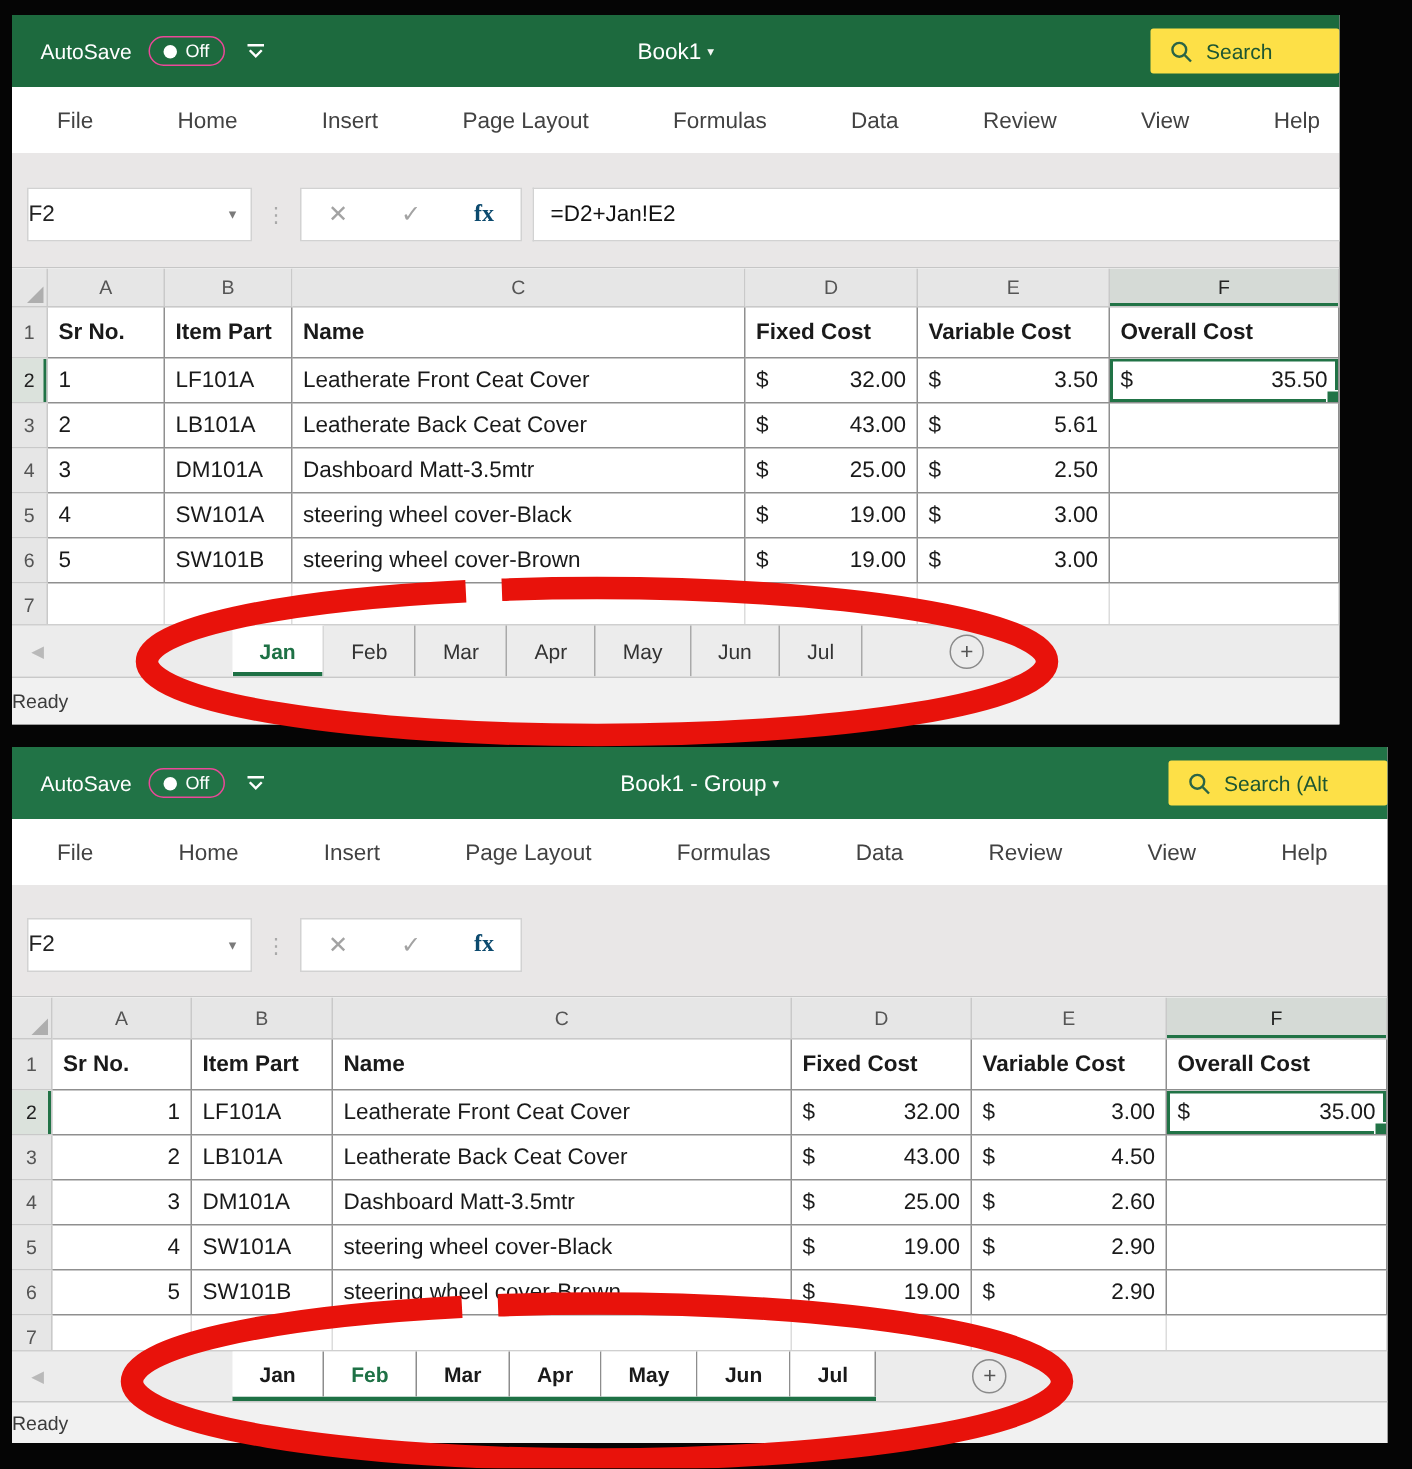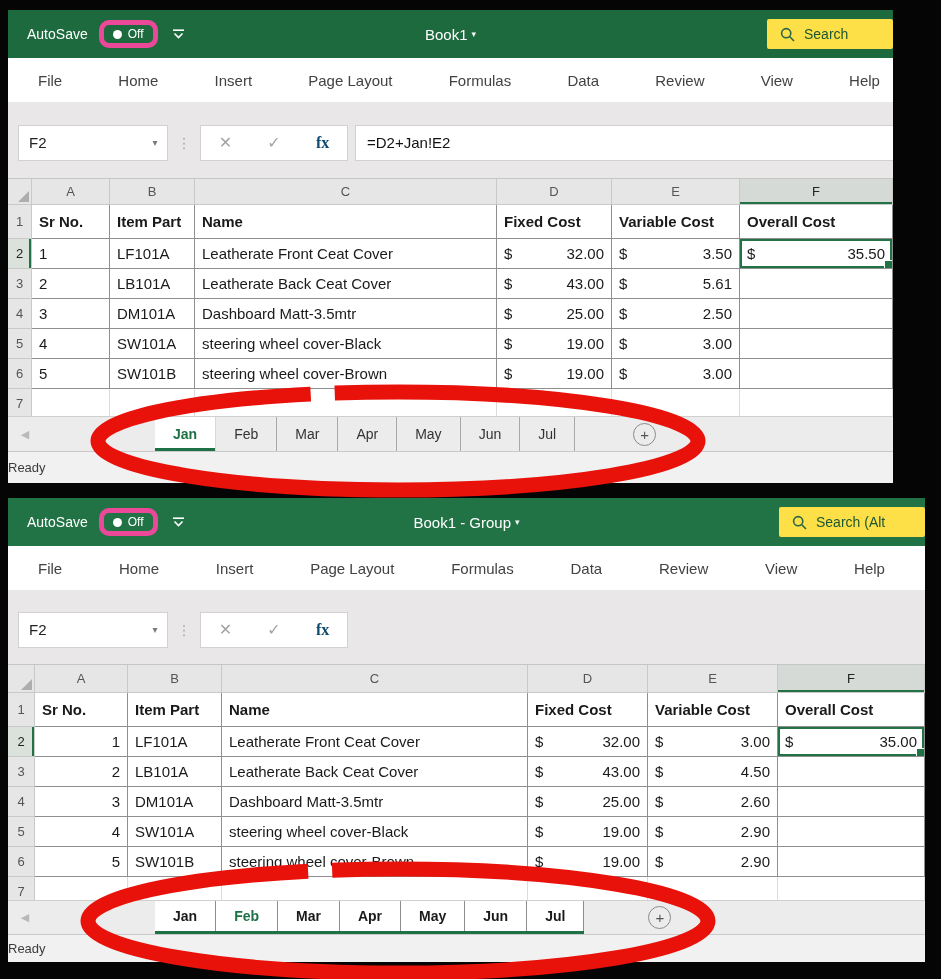--- a/index.html
+++ b/index.html
@@ -8,21 +8,21 @@
   .win{position:absolute;background:#fff;display:flex;flex-direction:column;overflow:hidden}
   .win-top{left:8px;top:10px;width:885px;height:473px}
   .win-bot{left:8px;top:498px;width:917px;height:464px}
 
   
   .titlebar{position:relative;flex:0 0 48px;display:flex;align-items:center;color:#fff}
   .win-top .titlebar{background:#1d6a3e}
   .win-bot .titlebar{background:#217346}
   .tb-left{display:flex;align-items:center;gap:11px;padding-left:19px}
   .autosave-label{font-size:14px}
-  .pill{display:flex;align-items:center;gap:6px;border:5px solid #ec4899;border-radius:10px;
+  .pill{display:flex;align-items:center;gap:6px;border:1px solid #ec4899;border-radius:10px;
         padding:2px 9px;font-size:12px;cursor:pointer}
   .pill .knob{width:9px;height:9px;border-radius:50%;background:#fff}
   .qat{margin-left:3px;cursor:pointer}
   .tb-title{position:absolute;left:50%;transform:translateX(-50%);display:flex;align-items:center;
             gap:4px;font-size:15px;white-space:nowrap;cursor:pointer}
   .tb-title .caret{font-size:9px;opacity:.95}
   .searchbox{position:absolute;right:0;top:9px;height:30px;background:#fde047;color:#1d5632;
              display:flex;align-items:center;gap:9px;padding-left:13px;font-size:14px;
              border-radius:2px;overflow:hidden;white-space:nowrap;cursor:text}
   .win-top .searchbox{width:113px}
@@ -36,21 +36,21 @@
   .menu-item{cursor:pointer}
   .ribbon-strip{flex:0 0 12px;background:#e9e7e7}
 
   
   .formulabar{display:flex;align-items:center;background:#e9e7e7;border-bottom:1px solid #c6c6c6;
               padding:0 0 7px 10px}
   .win-top .formulabar{flex:0 0 57px}
   .win-bot .formulabar{flex:0 0 55px}
   .namebox{width:148px;height:34px;background:#fff;border:1px solid #d2d2d2;display:flex;
            align-items:center;font-size:15px;color:#222;cursor:pointer}
-  .nb-text{padding-left:10px;flex:1}
+  .nb-text{padding-left:0;flex:1}
   .nb-caret{width:24px;text-align:center;color:#7a7a7a;font-size:10px}
   .fb-dots{color:#a9a9a9;font-size:14px;margin:0 9px}
   .fb-btns{width:146px;height:34px;background:#fff;border:1px solid #d2d2d2;display:flex;
            align-items:center;justify-content:space-around}
   .fb-x,.fb-check{color:#a3a3a3;font-size:16px;cursor:pointer}
   .fb-fx{font-family:"Liberation Serif",serif;font-weight:bold;color:#0c4a6e;
          font-size:16px;cursor:pointer}
   .fb-input{flex:1;height:34px;background:#ffffff;border:1px solid #d2d2d2;border-right:none;
             margin-left:7px;display:flex;align-items:center;padding-left:11px;font-size:15px;
             color:#111;cursor:text}

